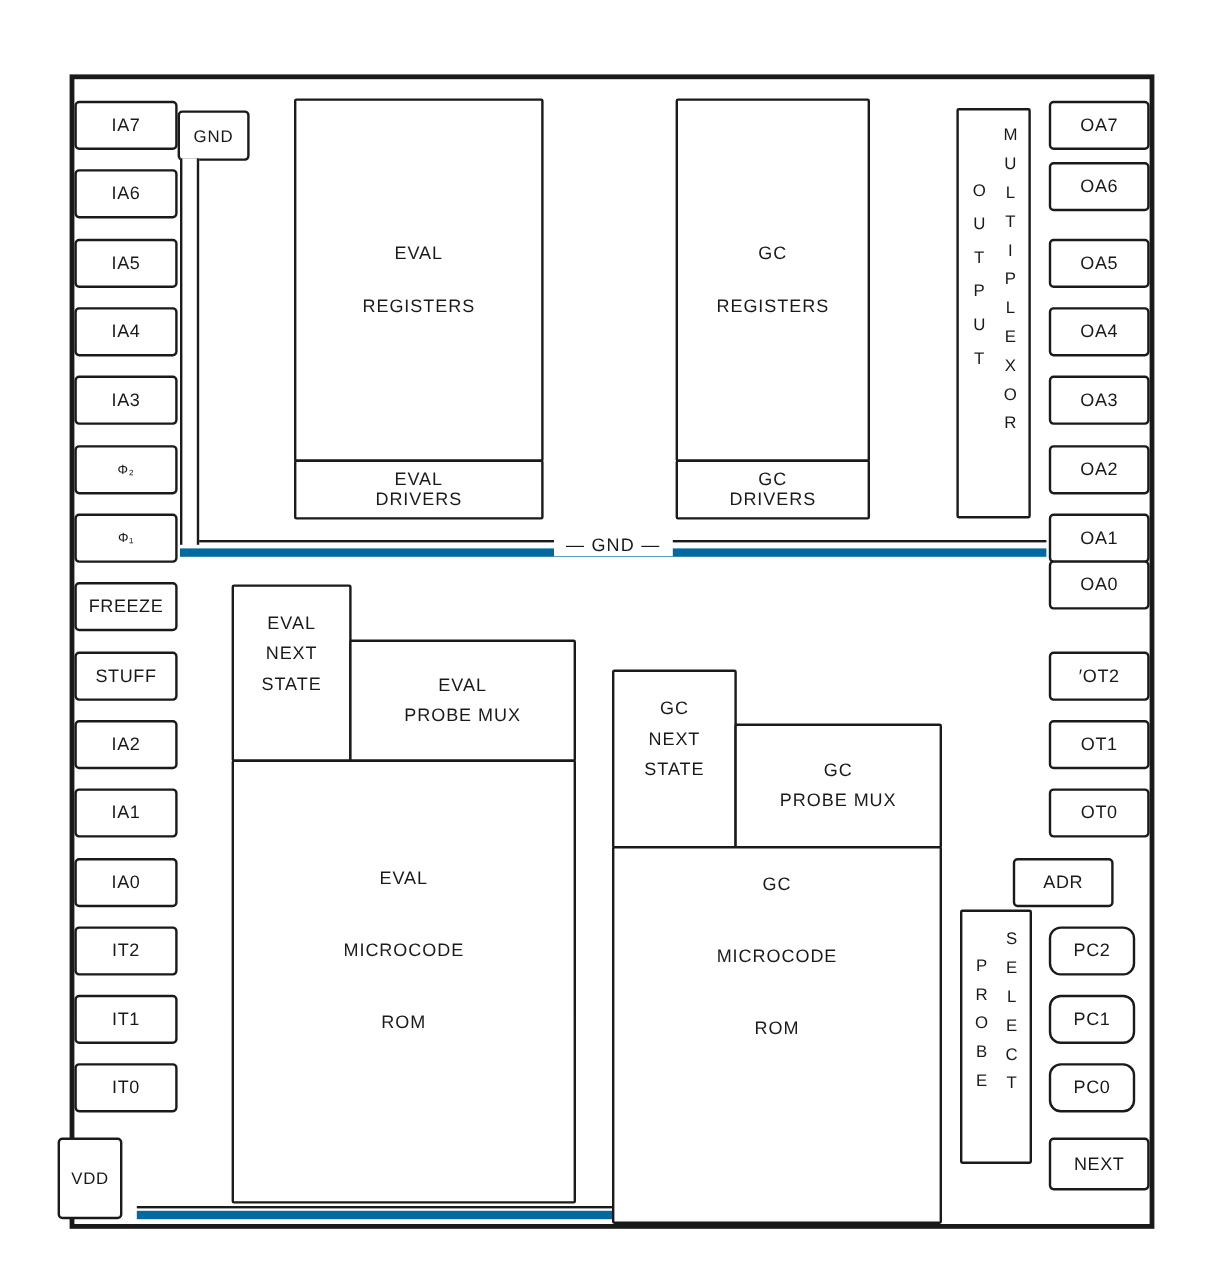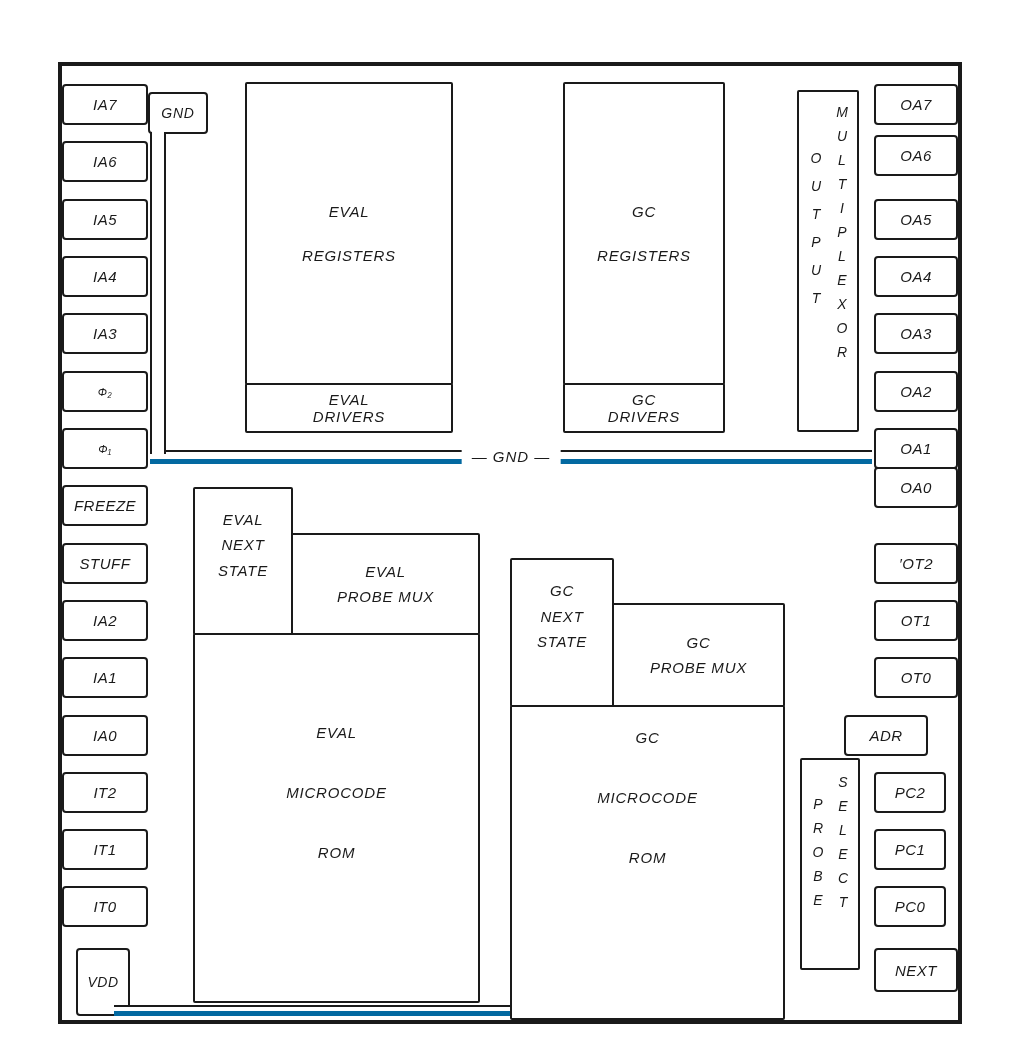--- a/index.html
+++ b/index.html
@@ -1,47 +1,47 @@
 <!DOCTYPE html>
 <html><head>
 <meta charset="utf-8">
 <style>
   * { box-sizing: border-box; margin: 0; padding: 0; }
   html, body { background: #ffffff; }
   body { font-family: "Liberation Sans", sans-serif; color: #1a1a1a; }
-  .canvas { position: relative; width: 1020px; height: 1056px; background: #ffffff; overflow: hidden; font-style: italic; }
+  .canvas { position: relative; width: 1020px; height: 1056px; background: #ffffff; overflow: hidden; }
   .abs { position: absolute; }
   .chip-border { left: 58px; top: 62px; width: 904px; height: 962px; border: 4px solid #1a1a1a; }
   .pad {
     width: 86px; height: 41px; border: 2px solid #1a1a1a; border-radius: 4px;
     background: #fff; display: flex; align-items: center; justify-content: center;
     font-size: 15px; letter-spacing: .5px; z-index: 2;
   }
   .pad.phi { font-size: 11px; }
-  .pad.narrow { width: 72px; }
+  .pad.narrow { width: 72px; border-radius: 10px; }
   .block {
     border: 2px solid #1a1a1a; background: #fff; border-radius: 2px;
     display: flex; align-items: center; justify-content: center;
     text-align: center; font-size: 15px; letter-spacing: .8px;
     white-space: pre-line; z-index: 1;
   }
   .lh-reg   { line-height: 2.9; }
   .lh-tight { line-height: 1.15; }
   .lh-mid   { line-height: 1.7; }
   .lh-rom   { line-height: 4.0; }
   .bus-text { line-height: 2.4; padding-bottom: 104px; }
   .shift-up-ns  { padding-bottom: 32px; }
   .shift-up-rom { padding-bottom: 50px; }
   .shift-up-rom2{ padding-bottom: 130px; }
   .vblock { overflow: hidden; }
   .vtext {
     position: absolute; writing-mode: vertical-rl; text-orientation: upright;
     font-size: 14px; white-space: nowrap;
   }
-  .rail-h { border-top: 2px solid #1a1a1a; border-bottom: 5px solid #0369a1; background: #fff; z-index: 2; }
+  .rail-h { border-top: 2px solid #1a1a1a; border-bottom: 7px solid #0369a1; background: #fff; z-index: 2; }
   .rail-v { border-left: 2px solid #1a1a1a; border-right: 2px solid #1a1a1a; background: #fff; z-index: 3; }
   .rail-label {
     position: absolute; left: 50%; top: 50%; transform: translate(-50%, -50%);
     background: #fff; padding: 0 10px; font-size: 15px; letter-spacing: 1px; white-space: nowrap;
   }
   .gnd-tap { font-size: 14px; border-radius: 4px; }
   .vdd-pad { font-size: 14px; }
 </style>
 </head>
 <body>
@@ -58,21 +58,21 @@
   <div class="abs pad phi" style="left:62px;top:371px">Φ₂</div>
   <div class="abs pad phi" style="left:62px;top:428px">Φ₁</div>
   <div class="abs pad" style="left:62px;top:485px">FREEZE</div>
   <div class="abs pad" style="left:62px;top:543px">STUFF</div>
   <div class="abs pad" style="left:62px;top:600px">IA2</div>
   <div class="abs pad" style="left:62px;top:657px">IA1</div>
   <div class="abs pad" style="left:62px;top:715px">IA0</div>
   <div class="abs pad" style="left:62px;top:772px">IT2</div>
   <div class="abs pad" style="left:62px;top:829px">IT1</div>
   <div class="abs pad" style="left:62px;top:886px">IT0</div>
-  <div class="abs pad vdd-pad" style="left:76px;top:948px;width:54px;height:68px">VDD</div>
+  <div class="abs pad vdd-pad" style="left:48px;top:948px;width:54px;height:68px">VDD</div>
 
   <div class="abs pad" style="left:874px;top:84px;width:84px">OA7</div>
   <div class="abs pad" style="left:874px;top:135px;width:84px">OA6</div>
   <div class="abs pad" style="left:874px;top:199px;width:84px">OA5</div>
   <div class="abs pad" style="left:874px;top:256px;width:84px">OA4</div>
   <div class="abs pad" style="left:874px;top:313px;width:84px">OA3</div>
   <div class="abs pad" style="left:874px;top:371px;width:84px">OA2</div>
   <div class="abs pad" style="left:874px;top:428px;width:84px">OA1</div>
   <div class="abs pad" style="left:874px;top:467px;width:84px">OA0</div>
   <div class="abs pad" style="left:874px;top:543px;width:84px">′OT2</div>

